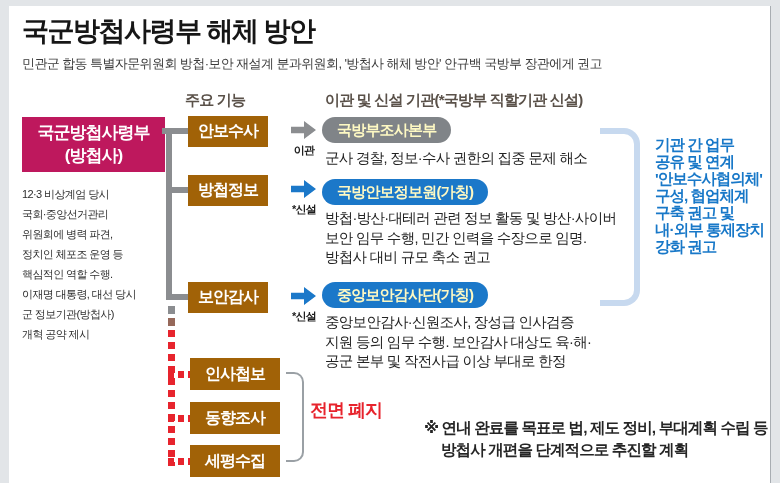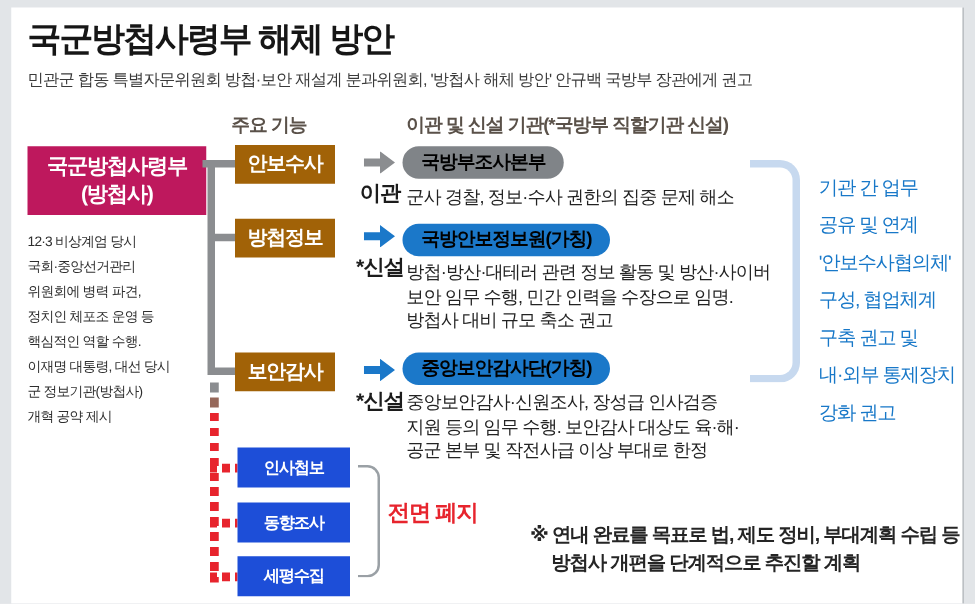--- a/index.html
+++ b/index.html
@@ -69,42 +69,42 @@
   .func-box{
     left:188px;width:80px;height:31px;
     background:#a16207;color:#fff;
     font-size:16px;font-weight:700;letter-spacing:-1px;
     display:flex;align-items:center;justify-content:center;
   }
   .fb0{top:116px;} .fb1{top:175px;} .fb2{top:282px;text-align:center;}
 
   .red-box{
     left:190px;width:90px;height:32px;
-    background:#1d4ed8;color:#fff;
-    font-size:13px;font-weight:700;letter-spacing:-1px;
+    background:#a16207;color:#fff;
+    font-size:16px;font-weight:700;letter-spacing:-1px;
     display:flex;align-items:center;justify-content:center;
   }
   .rb0{top:358px;} .rb1{top:402px;} .rb2{top:445px;}
 
   .arrow{
     width:25px;height:18px;
     clip-path:polygon(0 32%,52% 32%,52% 0,100% 50%,52% 100%,52% 68%,0 68%);
   }
   .arrow-gray{background:#8b8d90;}
   .arrow-blue{background:#1b78c9;}
   .ar0{left:291px;top:121px;} .ar1{left:291px;top:180px;} .ar2{left:291px;top:287px;}
   .arrow-label{
     width:46px;text-align:center;
-    font-size:17px;font-weight:700;color:#1c1c1c;letter-spacing:-0.8px;
+    font-size:11px;font-weight:700;color:#1c1c1c;letter-spacing:-0.8px;
   }
   .al0{left:281px;top:143px;} .al1{left:281px;top:202px;} .al2{left:281px;top:309px;}
 
   .pill{
     height:26px;line-height:26px;border-radius:13px;
-    padding:0 15px;color:#000000;
+    padding:0 15px;color:#fef9c3;
     font-size:15px;font-weight:700;letter-spacing:-0.8px;
   }
   .pill-gray{background:#808488;}
   .pill-blue{background:#1b78c9;}
   .pl0{left:322px;top:117px;} .pl1{left:322px;top:179px;text-align:right;} .pl2{left:322px;top:282px;}
 
   .agency-desc{
     left:325px;color:#232323;
     font-size:14.5px;line-height:19.5px;letter-spacing:-0.7px;
   }
@@ -112,22 +112,22 @@
 
   .blue-bracket{
     left:600px;top:128px;width:34px;height:166px;
     border-top:6px solid #c7d9ef;
     border-right:6px solid #c7d9ef;
     border-bottom:6px solid #c7d9ef;
     border-radius:0 16px 16px 0;
   }
   .recommendation{
     left:655px;top:136px;width:122px;
-    font-size:15.5px;font-weight:400;color:#1878c8;
-    line-height:30px;letter-spacing:-1px;
+    font-size:15.5px;font-weight:700;color:#1878c8;
+    line-height:17px;letter-spacing:-1px;
   }
 
   .gray-bracket{
     left:286px;top:372px;width:16px;height:86px;
     border-top:2px solid #9aa0a5;
     border-right:2px solid #9aa0a5;
     border-bottom:2px solid #9aa0a5;
     border-radius:0 10px 10px 0;
   }
   .abolish-label{

